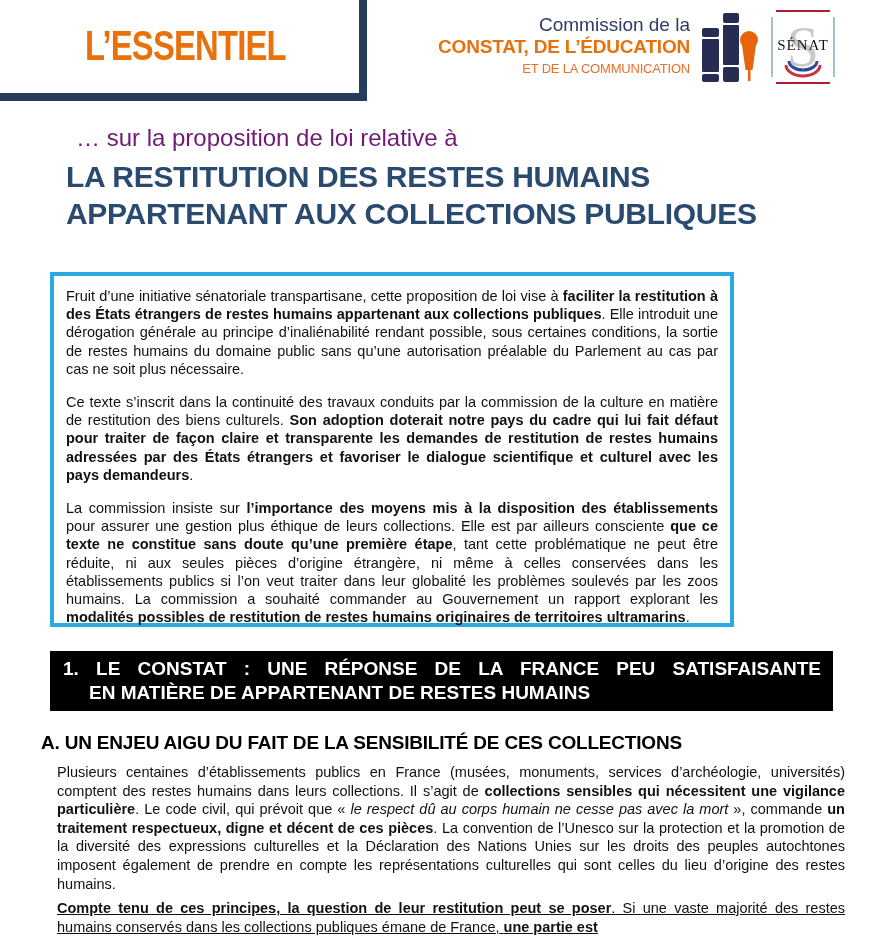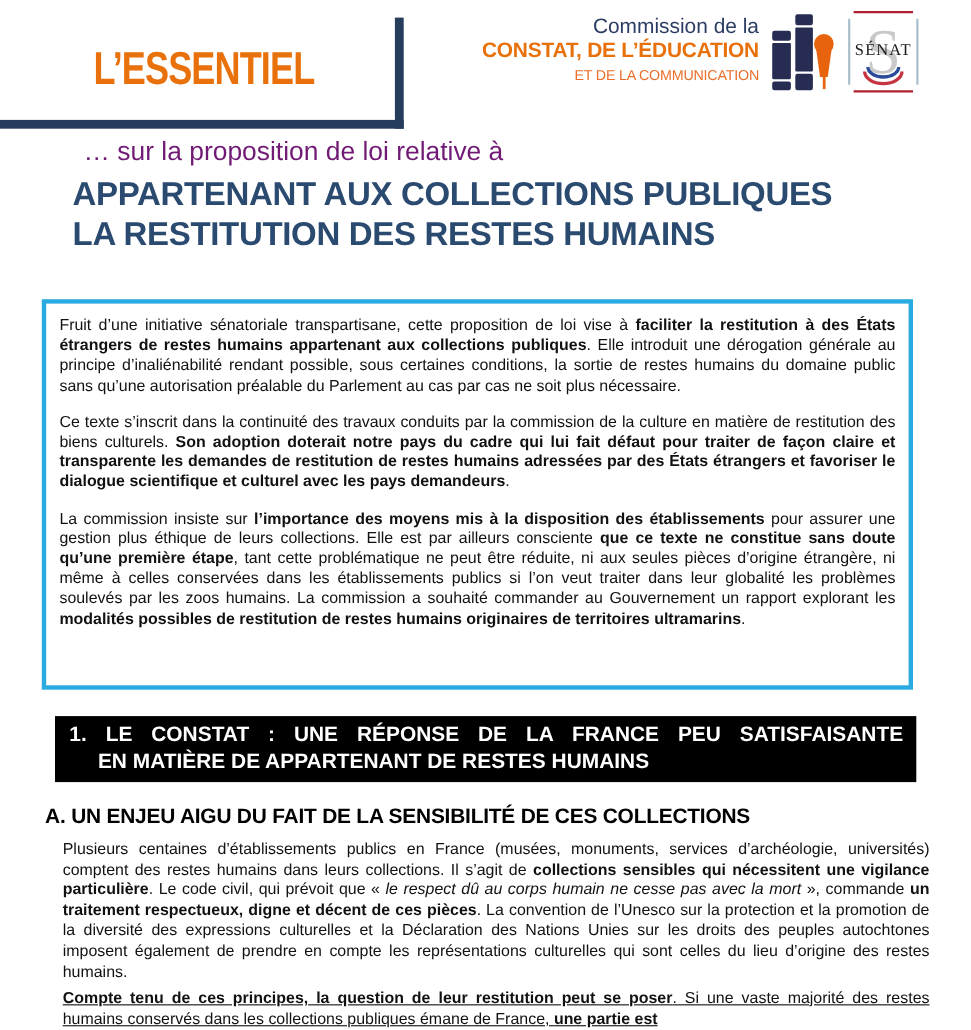--- a/index.html
+++ b/index.html
@@ -1,38 +1,38 @@
 <!DOCTYPE html>
 <html lang="fr"><head>
 <meta charset="utf-8">
 <style>
   html,body{margin:0;padding:0;background:#ffffff;}
   .page{position:relative;width:883px;height:936px;background:#fff;overflow:hidden;
         font-family:"Liberation Sans",sans-serif;color:#111;}
 
   
-  .essentiel-frame{position:absolute;left:0;top:16px;width:359px;height:93px;
+  .essentiel-frame{position:absolute;left:0;top:0;width:359px;height:93px;
         border-right:8px solid #253C5C;border-bottom:8px solid #253C5C;}
   .brand{position:absolute;left:85px;top:22px;font-size:42px;font-weight:bold;
         color:#E8710C;letter-spacing:-1px;white-space:nowrap;
         transform:scaleX(0.78);transform-origin:0 0;}
   .commission{position:absolute;right:193px;top:14px;text-align:right;line-height:22px;white-space:nowrap;}
   .commission .c1{font-size:19px;color:#2C3D64;}
   .commission .c2{font-size:19px;font-weight:bold;color:#E8710C;letter-spacing:-0.2px;}
   .commission .c3{font-size:13px;color:#E96F2A;letter-spacing:-0.2px;}
   .books-icon{position:absolute;left:700px;top:12px;}
   .senat-logo{position:absolute;left:770px;top:9px;}
 
   
   .kicker{position:absolute;left:76px;top:124px;font-size:24px;color:#701a75;}
   .doc-title{position:absolute;left:66px;top:158px;width:790px;font-size:30px;font-weight:bold;
         color:#2A4A70;line-height:37px;letter-spacing:-0.3px;}
 
   
-  .summary-box{position:absolute;left:38px;top:272px;width:792px;height:355px;box-sizing:border-box;
+  .summary-box{position:absolute;left:50px;top:272px;width:684px;height:355px;box-sizing:border-box;
         border:4px solid #29ABE2;background:#ffffff;padding:11px 12px 8px 12px;}
   .bodytext{font-size:14.5px;line-height:18.2px;text-align:justify;color:#111;}
   .summary-box .bodytext{margin:0 0 15px 0;}
   .summary-box .bodytext:last-child{margin-bottom:0;}
   .b{font-weight:bold;}
   .i{font-style:italic;}
 
   
   .section-bar{position:absolute;left:50px;top:651px;width:783px;height:60px;box-sizing:border-box;
         background:#000000;color:#fff;font-weight:bold;font-size:19px;line-height:24px;
@@ -87,22 +87,22 @@
       <line x1="64" y1="8" x2="64" y2="68" stroke="#A9BECC" stroke-width="2"></line>
       <text x="33" y="57" font-family="Liberation Serif, serif" font-size="58" fill="#C9C9C9" text-anchor="middle">S</text>
       <path d="M19 52 A 14 9 0 0 0 47 52" stroke="#2B4C9B" stroke-width="3" fill="none"></path>
       <path d="M16 56 A 17 11 0 0 0 50 56" stroke="#C63442" stroke-width="3" fill="none"></path>
       <text x="33" y="41" font-family="Liberation Serif, serif" font-size="15" fill="#1a1a1a" letter-spacing="1" text-anchor="middle">SÉNAT</text>
     </svg>
   </div>
 
   <div class="kicker">… sur la proposition de loi relative à</div>
   <div class="doc-title">
+    <div>LA RESTITUTION DES RESTES HUMAINS</div>
     <div>APPARTENANT AUX COLLECTIONS PUBLIQUES</div>
-    <div>LA RESTITUTION DES RESTES HUMAINS</div>
   </div>
 
   <div class="summary-box">
     <p class="bodytext"><span>Fruit d’une initiative sénatoriale transpartisane, cette proposition de loi vise à </span><span class="b">faciliter la restitution à des États étrangers de restes humains appartenant aux collections publiques</span><span>. Elle introduit une dérogation générale au principe d’inaliénabilité rendant possible, sous certaines conditions, la sortie de restes humains du domaine public sans qu’une autorisation préalable du Parlement au cas par cas ne soit plus nécessaire.</span></p>
     <p class="bodytext"><span>Ce texte s’inscrit dans la continuité des travaux conduits par la commission de la culture en matière de restitution des biens culturels. </span><span class="b">Son adoption doterait notre pays du cadre qui lui fait défaut pour traiter de façon claire et transparente les demandes de restitution de restes humains adressées par des États étrangers et favoriser le dialogue scientifique et culturel avec les pays demandeurs</span><span>.</span></p>
     <p class="bodytext"><span>La commission insiste sur </span><span class="b">l’importance des moyens mis à la disposition des établissements</span><span> pour assurer une gestion plus éthique de leurs collections. Elle est par ailleurs consciente </span><span class="b">que ce texte ne constitue sans doute qu’une première étape</span><span>, tant cette problématique ne peut être réduite, ni aux seules pièces d’origine étrangère, ni même à celles conservées dans les établissements publics si l’on veut traiter dans leur globalité les problèmes soulevés par les zoos humains. La commission a souhaité commander au Gouvernement un rapport explorant les </span><span class="b">modalités possibles de restitution de restes humains originaires de territoires ultramarins</span><span>.</span></p>
   </div>
 
   <div class="section-bar">
     <div class="bar-l1"><span>1.</span> <span>LE CONSTAT : UNE RÉPONSE DE LA FRANCE PEU SATISFAISANTE</span></div>

